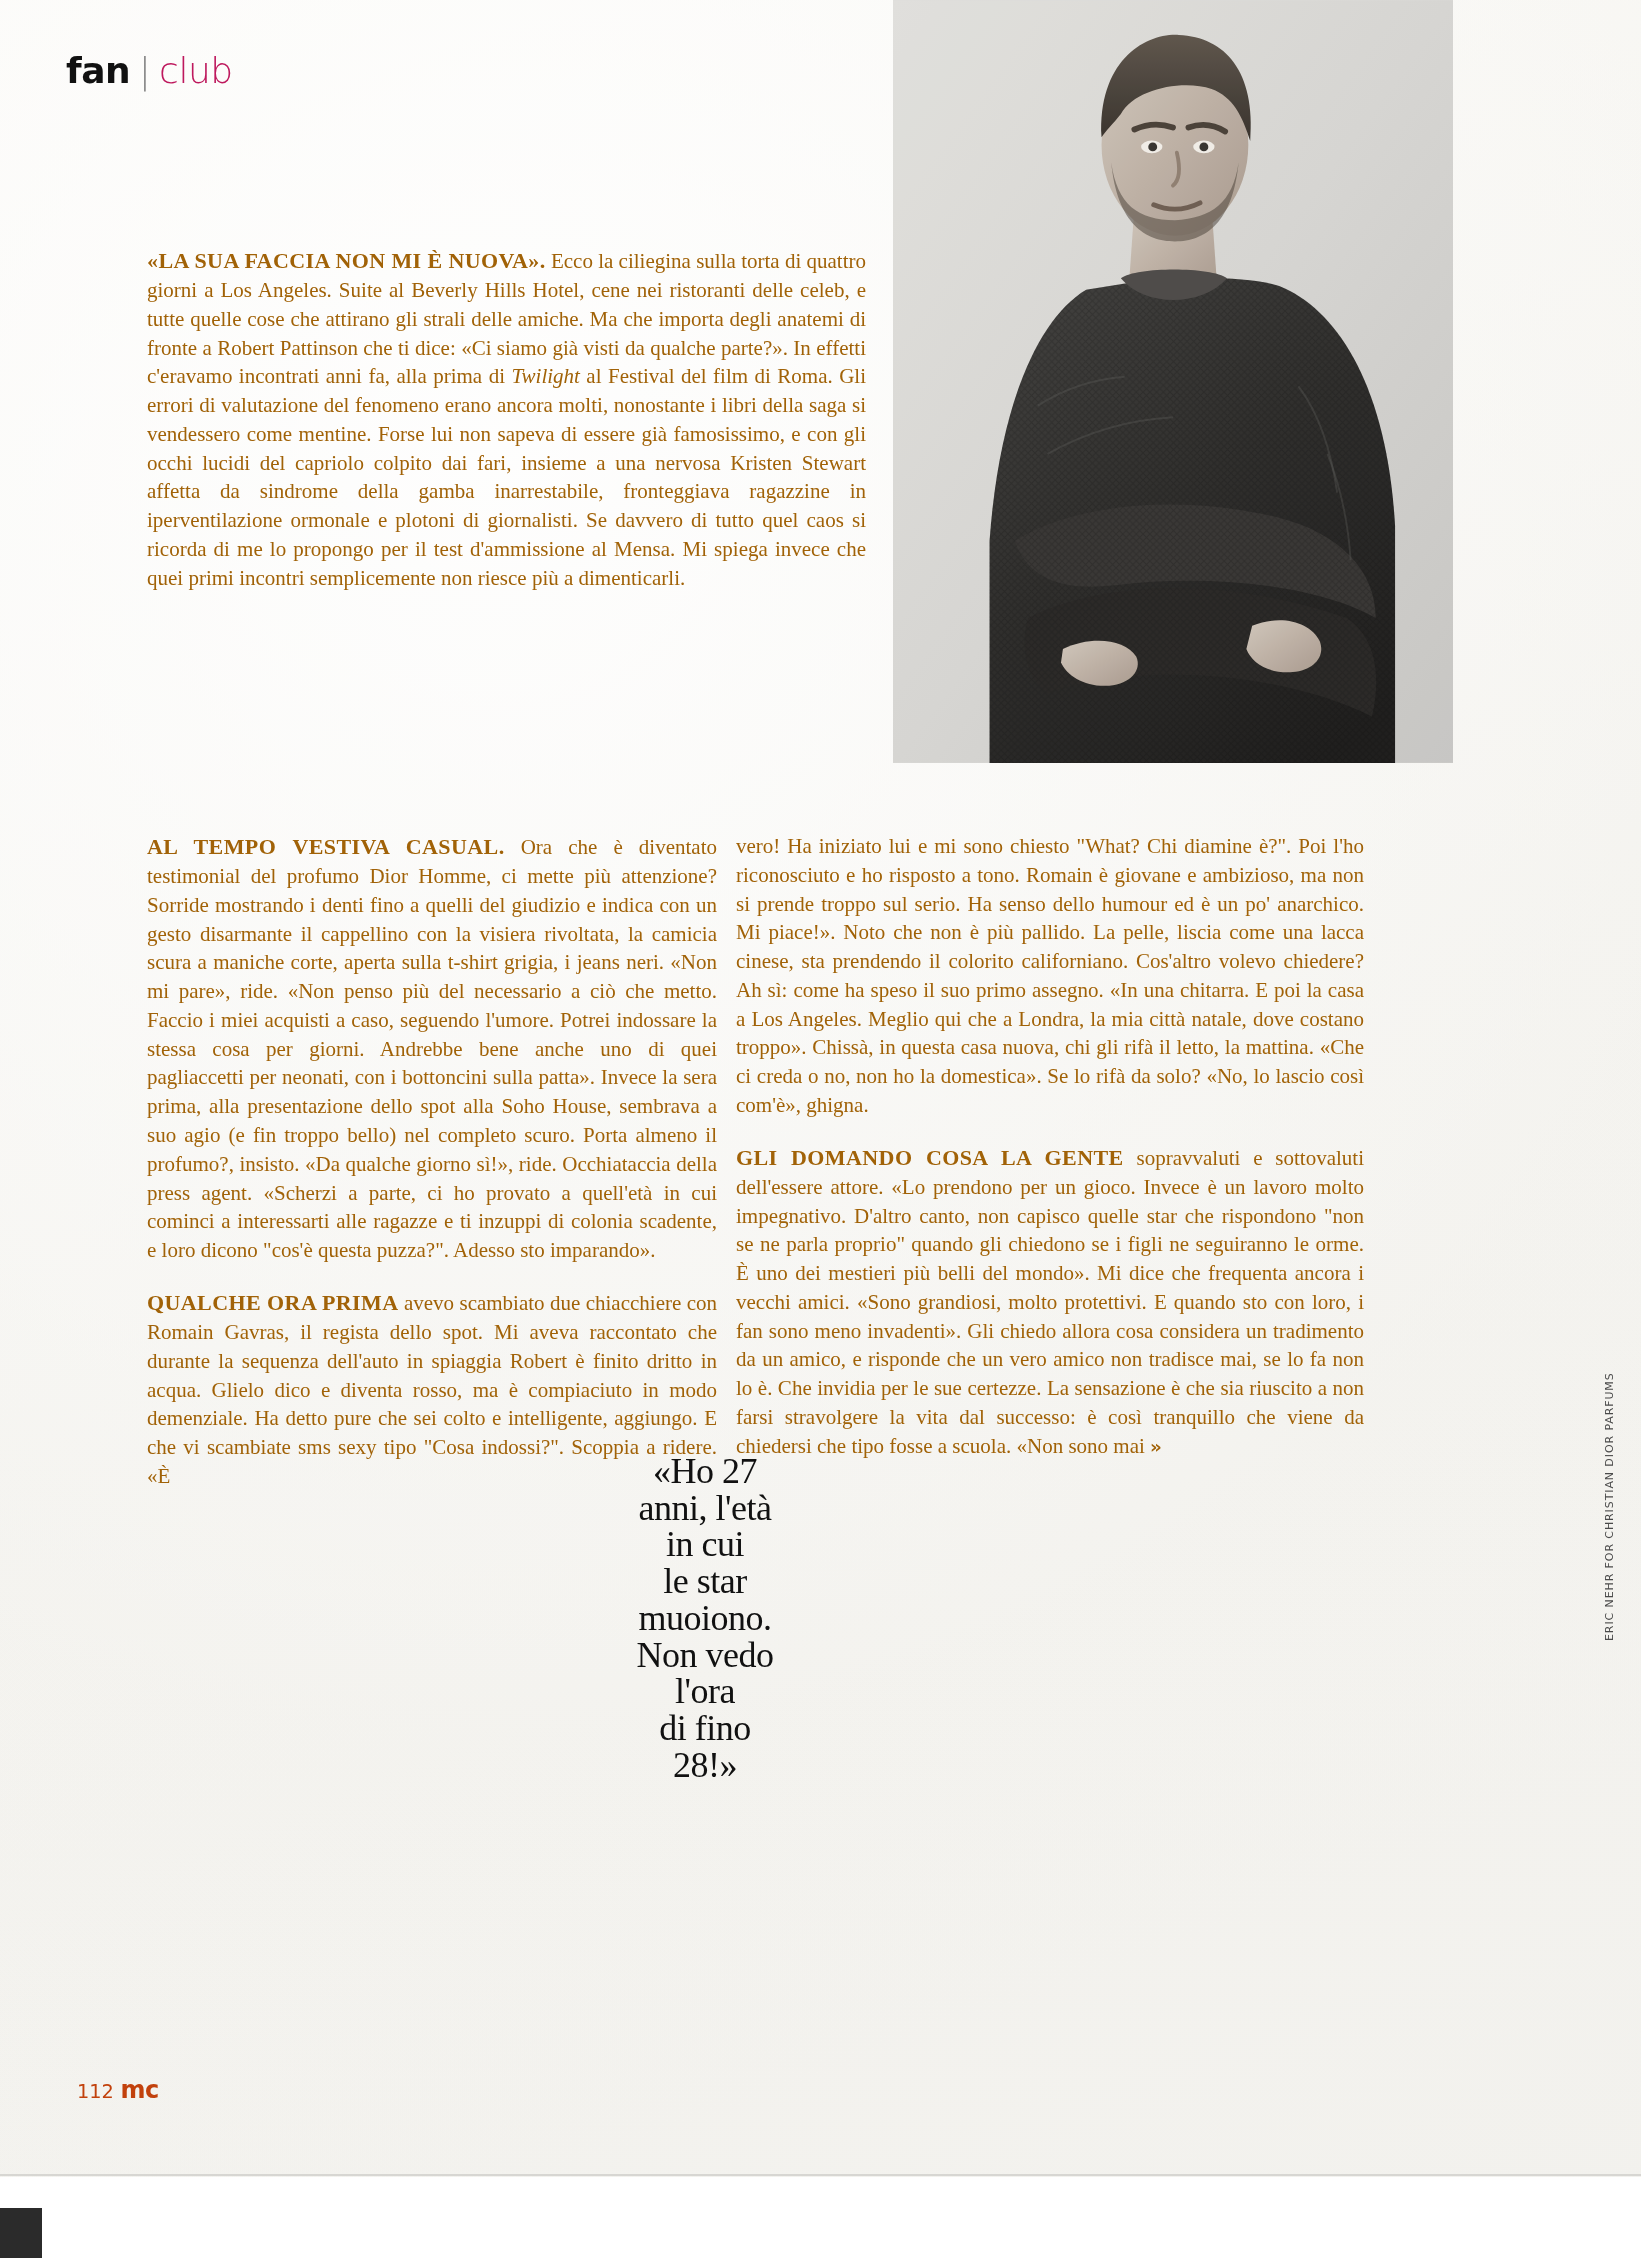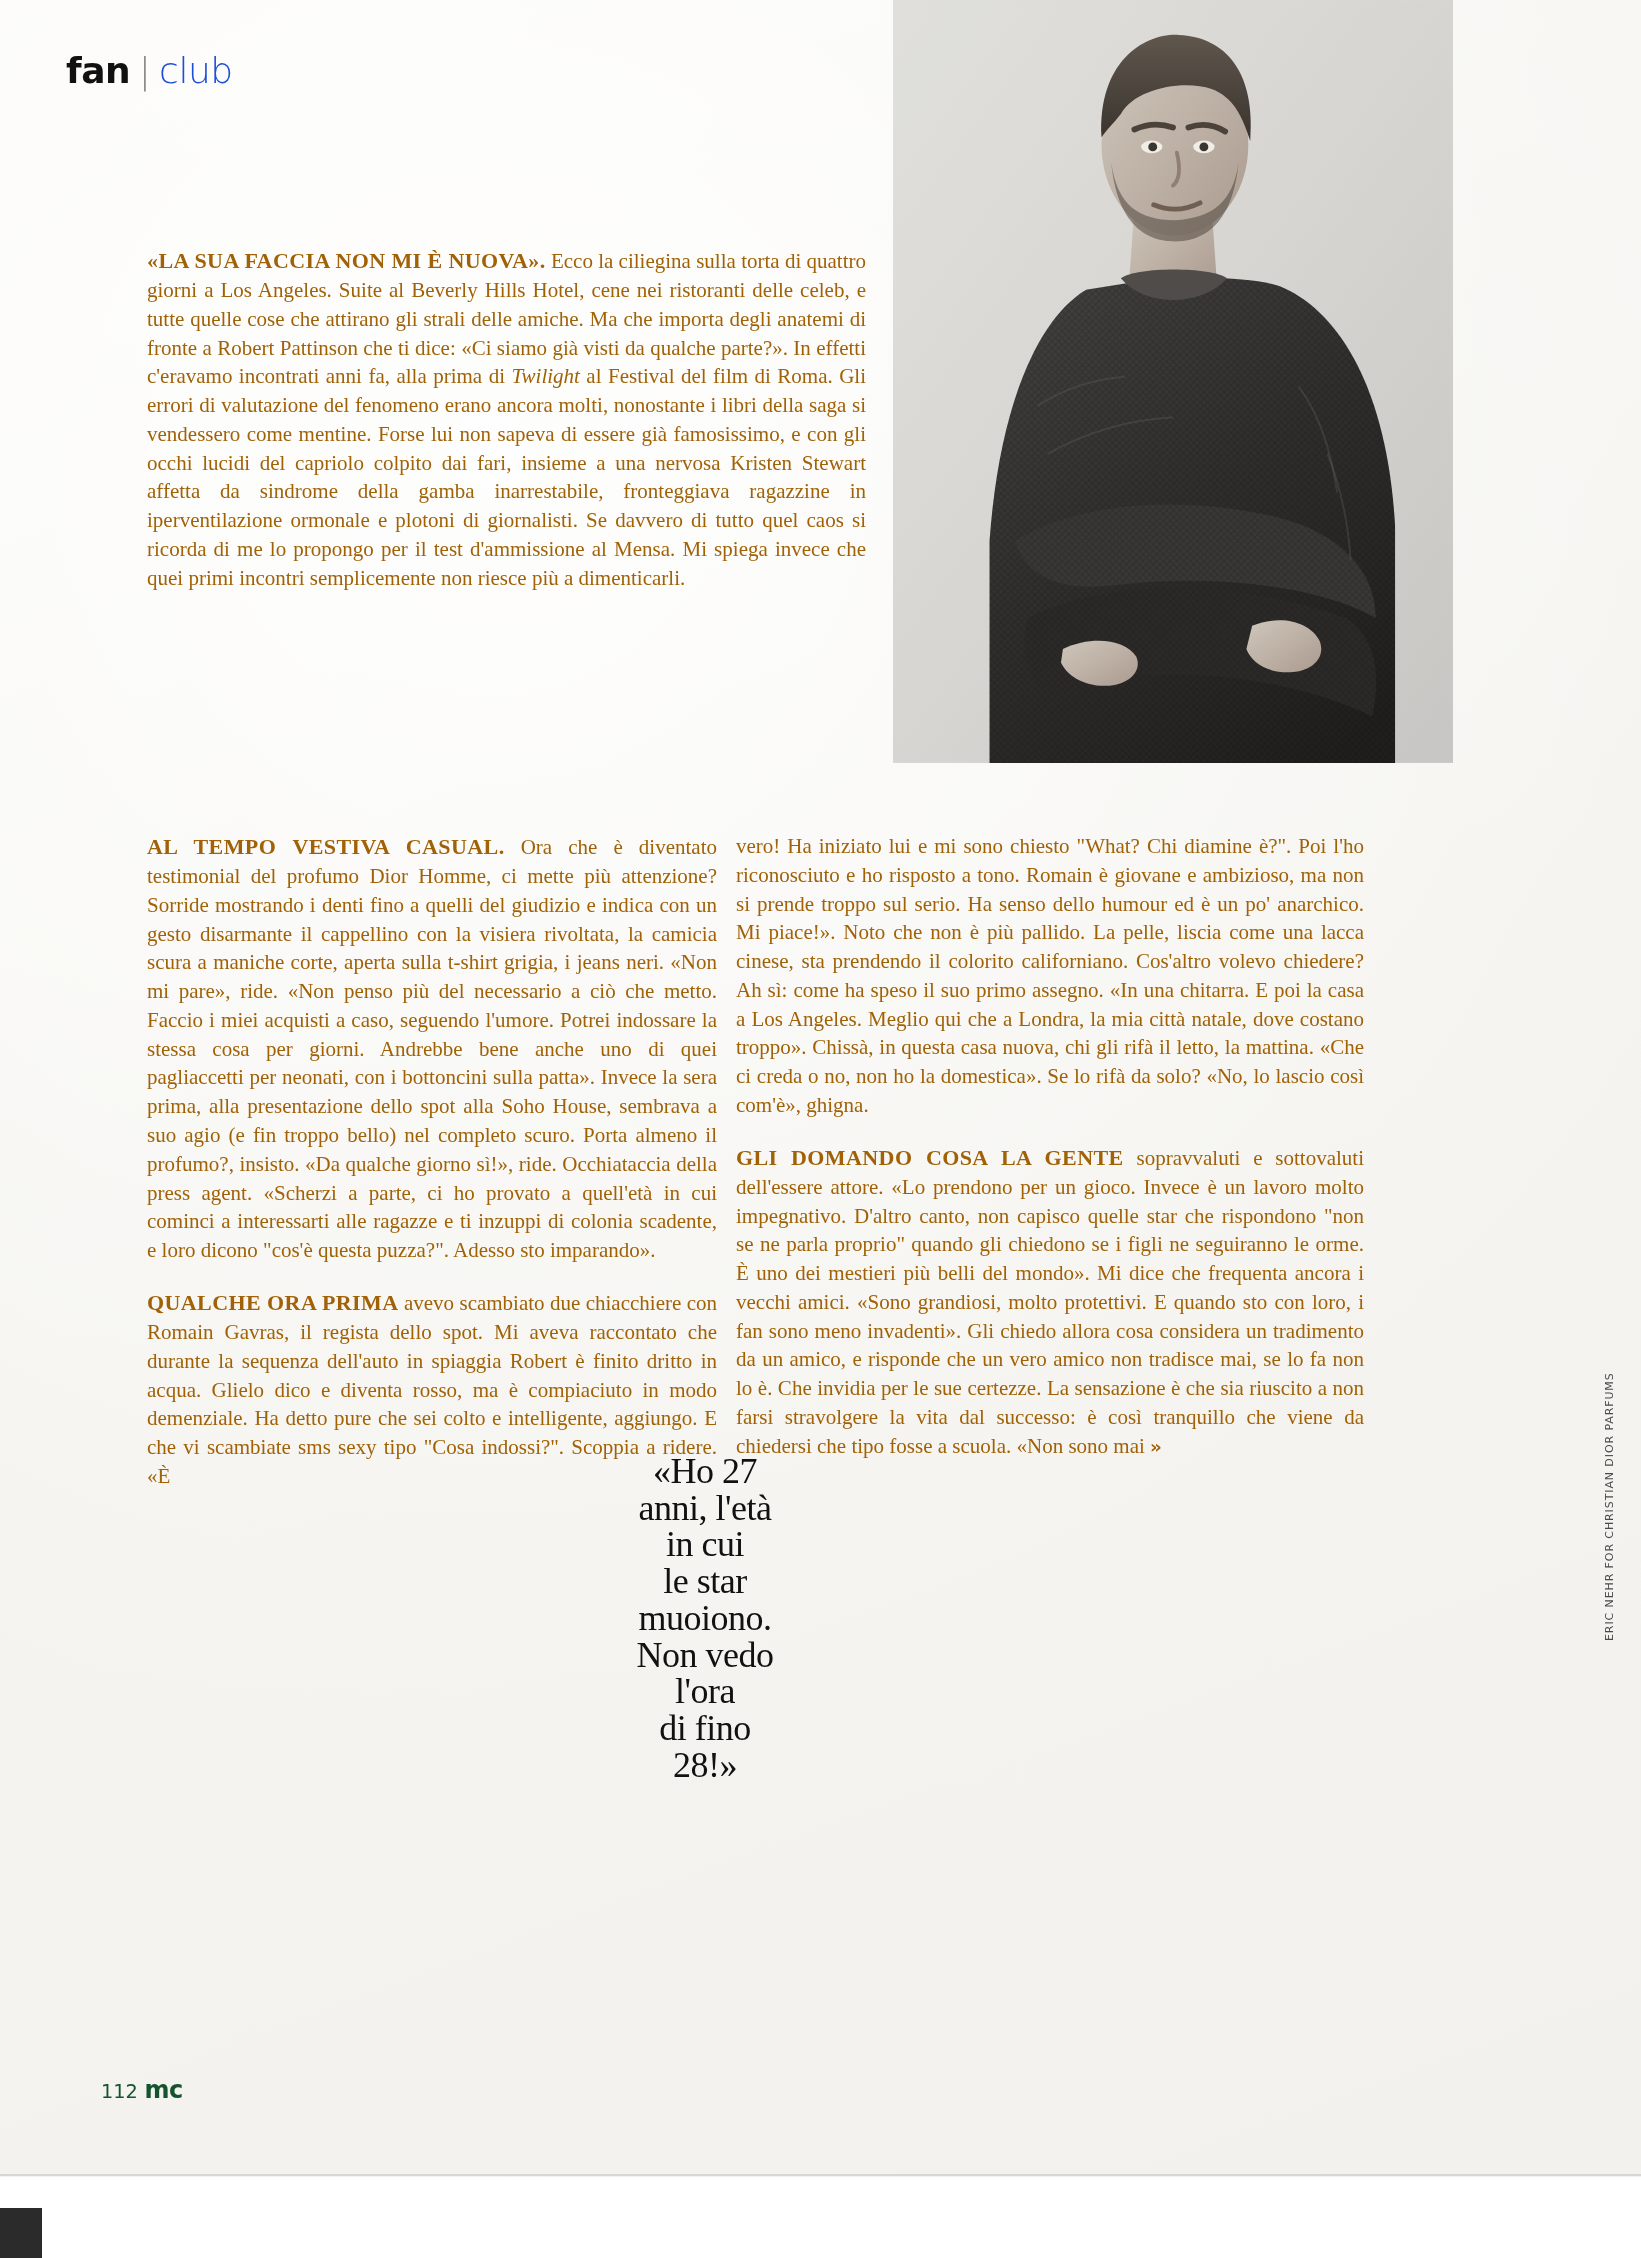--- a/index.html
+++ b/index.html
@@ -42,21 +42,21 @@
   .masthead .fan {
     font-weight: 700;
   }
   .masthead .bar {
     margin: 0 8.7px;
     color: #8a8a8a;
     font-weight: 300;
   }
   .masthead .club {
     font-weight: 300;
-    color: #1d4ed8;
+    color: #be185d;
   }
   
   .photo-frame {
     position: absolute;
     left: 893px;
     top: 0;
     width: 560px;
     height: 763px;
     overflow: hidden;
     background: #d9d9d7;
@@ -132,25 +132,24 @@
     letter-spacing: -0.5px;
   }
   .pullquote .line { display: block; white-space: nowrap; }
   
   .folio {
     position: absolute;
     left: 77px;
     top: 2076px;
     font-family: "DejaVu Sans", sans-serif;
     font-size: 20px;
-    color: #14532d;
+    color: #c2410c;
     display: flex;
     align-items: baseline;
     gap: 6.8px;
-    margin-left: 24px;
   }
   .folio .num { font-weight: 400; font-size: 19.3px; }
   .folio .mc { font-weight: 700; font-size: 24px; letter-spacing: -0.5px; }
   .bottom-edge {
     position: absolute;
     left: 0;
     top: 2177px;
     width: 1641px;
     height: 81px;
     background: #ffffff;

